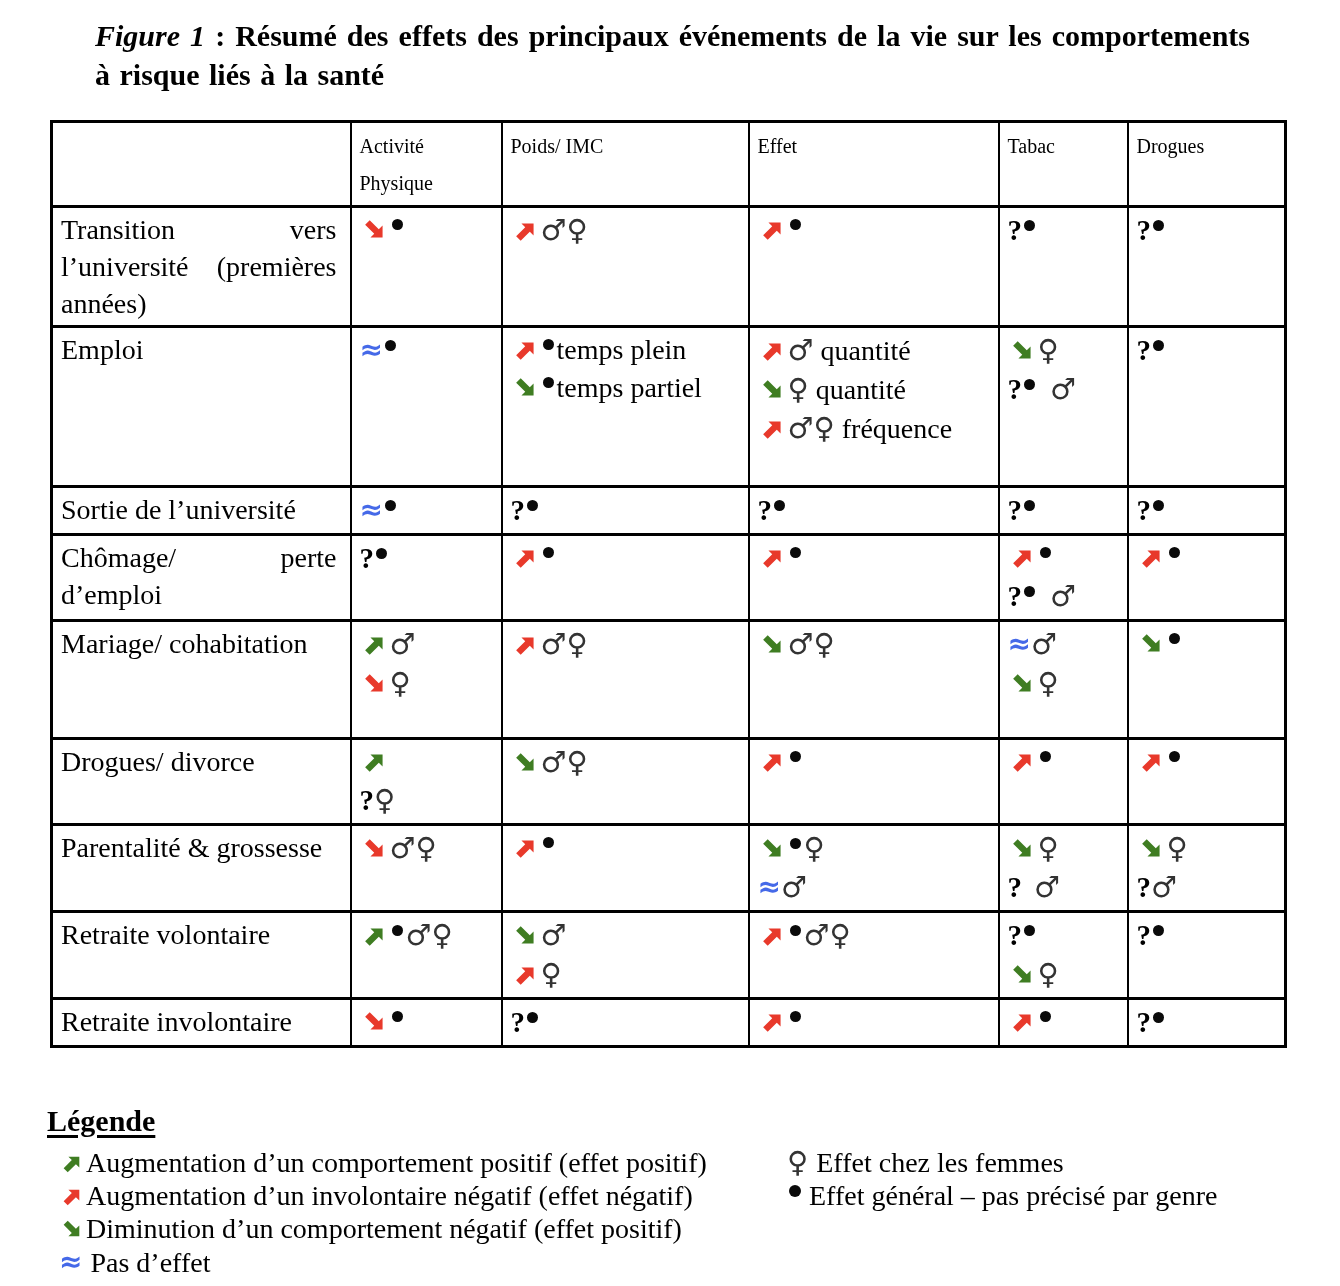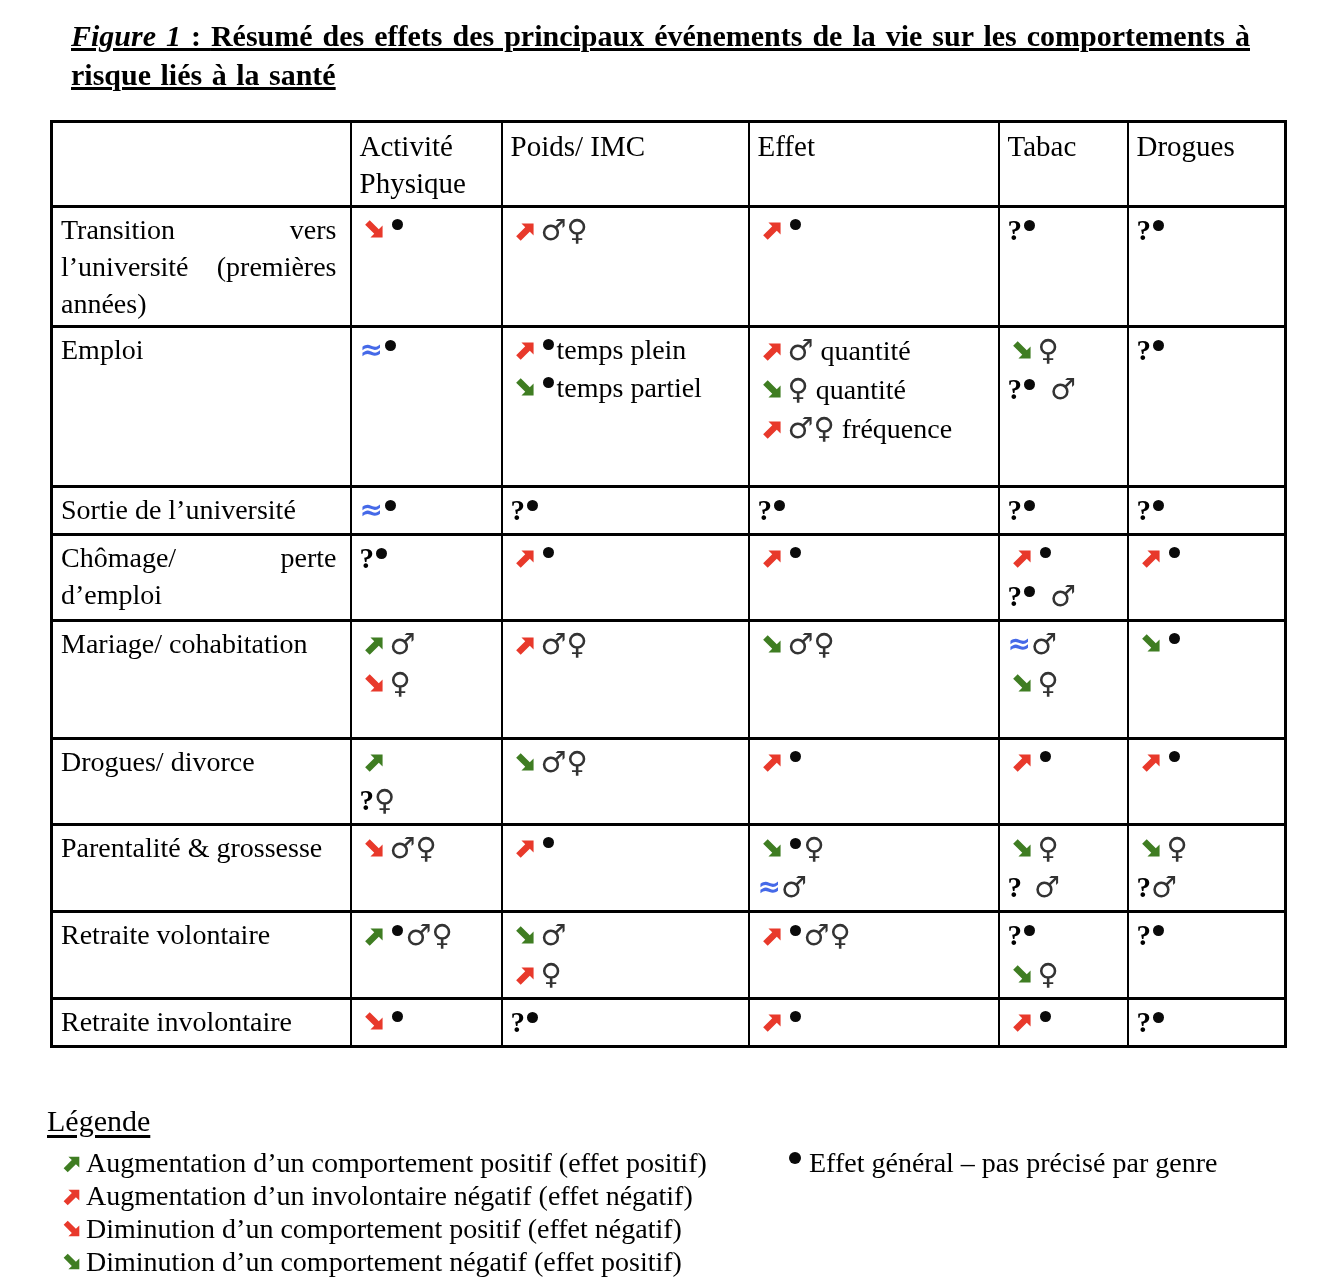--- a/index.html
+++ b/index.html
@@ -6,26 +6,25 @@
   body {
     width:1340px; height:1286px;
     font-family:"Liberation Serif","DejaVu Serif",serif;
     color:#000;
     overflow:hidden;
   }
   .page { position:relative; width:1340px; height:1286px; }
 
   
   .doc-title {
-    margin:16px 90px 0 71px;
+    margin:16px 90px 0 95px;
     font-size:30px; font-weight:bold;
     text-align:justify;
     line-height:39px;
     word-spacing:2px;
-    text-decoration:underline;
   }
   .fig-num { font-style:italic; }
 
   
   table.effects {
     border-collapse:collapse;
     table-layout:fixed;
     margin:26px 0 0 50px;
     width:1234px;
     border:3px solid #000;
@@ -33,21 +32,21 @@
   th,td {
     border:2px solid #000;
     border-top-width:3px;
     border-bottom-width:3px;
     vertical-align:top;
     padding:3px 8px;
     font-weight:normal;
     text-align:left;
     font-size:28px;
   }
-  th.colhead { font-size:29px; line-height:37px; padding-top:5px; }
+  th.colhead { font-size:20px; line-height:37px; padding-top:5px; }
   td.rowlabel {
     text-align:justify;
     line-height:37px;
     padding-right:13px;
     font-size:28px;
   }
   .line { line-height:38px; white-space:nowrap; }
 
   .arr { vertical-align:-6px; }
   .gender {
@@ -63,21 +62,21 @@
   .dot {
     display:inline-block; width:11px; height:11px; border-radius:50%;
     background:#0a0a0a; vertical-align:9px; margin:0 3px 0 2px;
   }
   .ctext { font-size:28px; }
   .spacer { display:inline-block; width:12px; }
 
   
   .legend { margin:56px 0 0 47px; }
   .legend-title {
-    font-size:30px; font-weight:normal;
+    font-size:30px; font-weight:bold;
     text-decoration:underline;
     text-underline-offset:4px;
   }
   .legend-cols { display:flex; align-items:flex-start; margin-top:8px; }
   .legend-left { width:712px; padding-left:12px; box-sizing:border-box; }
   .legend-right { padding-left:28px; }
   .legend-item { font-size:28px; line-height:33px; white-space:nowrap; }
   .legend-item .arr { vertical-align:-5px; }
   .legend-item .gap { display:inline-block; width:8px; }
   .legend-item .dot { width:12px; height:12px; vertical-align:8px; margin-right:8px; }
@@ -367,26 +366,24 @@
     <div class="legend-title">Légende</div>
     <div class="legend-cols">
       <div class="legend-left">
           <div class="legend-item"><svg viewBox="0 0 28 28" width="27" height="27" class="arr">
               <path d="M4 11h12V6l8 8-8 8v-5H4z" transform="rotate(-45 14 14)" fill="#3f7d22"></path>
             </svg><span>Augmentation d’un comportement positif (effet positif)</span></div>
           <div class="legend-item"><svg viewBox="0 0 28 28" width="27" height="27" class="arr">
               <path d="M4 11h12V6l8 8-8 8v-5H4z" transform="rotate(-45 14 14)" fill="#e8392b"></path>
             </svg><span>Augmentation d’un involontaire négatif (effet négatif)</span></div>
           <div class="legend-item"><svg viewBox="0 0 28 28" width="27" height="27" class="arr">
-              <path d="M4 11h12V6l8 8-8 8v-5H4z" transform="rotate(45 14 14)" fill="#e8392b"></path>
-            </svg><span>Diminution d’un comportement positif (effet négatif)</span></div>
-          <div class="legend-item"><svg viewBox="0 0 28 28" width="27" height="27" class="arr">
               <path d="M4 11h12V6l8 8-8 8v-5H4z" transform="rotate(45 14 14)" fill="#3f7d22"></path>
             </svg><span>Diminution d’un comportement négatif (effet positif)</span></div>
           <div class="legend-item"><span class="approx" style="color: rgb(69, 105, 232);">≈</span><span class="gap"></span><span>Pas d’effet</span></div>
         </div>
       <div class="legend-right">
+          <div class="legend-item"><span class="gender">♀</span><span class="gap"></span><span>Effet chez les femmes</span></div>
           <div class="legend-item"><span class="dot" style="background: rgb(10, 10, 10);"></span><span>Effet général – pas précisé par genre</span></div>
         </div>
     </div>
   </div>
 
 </div>
 
 </body></html>

